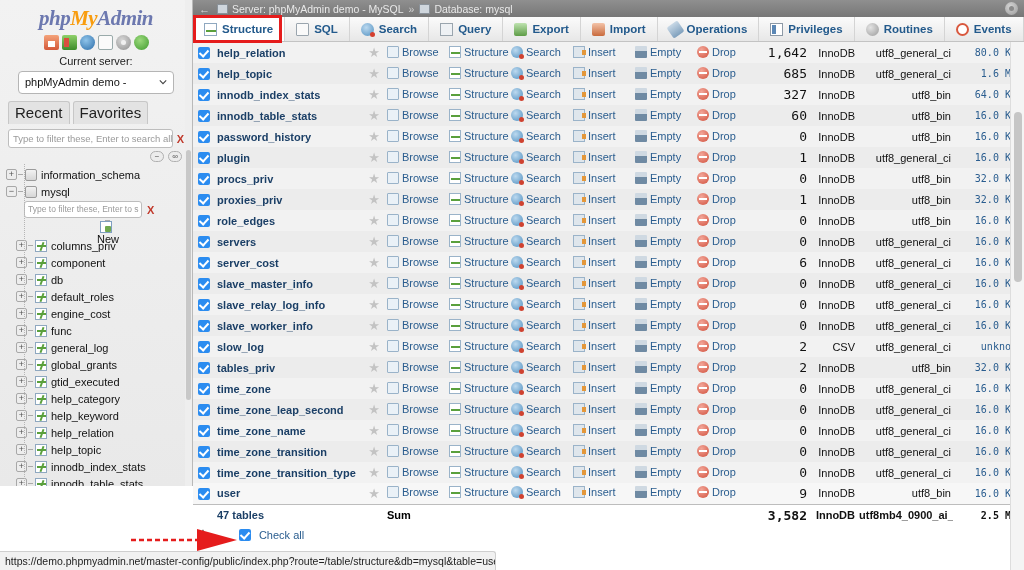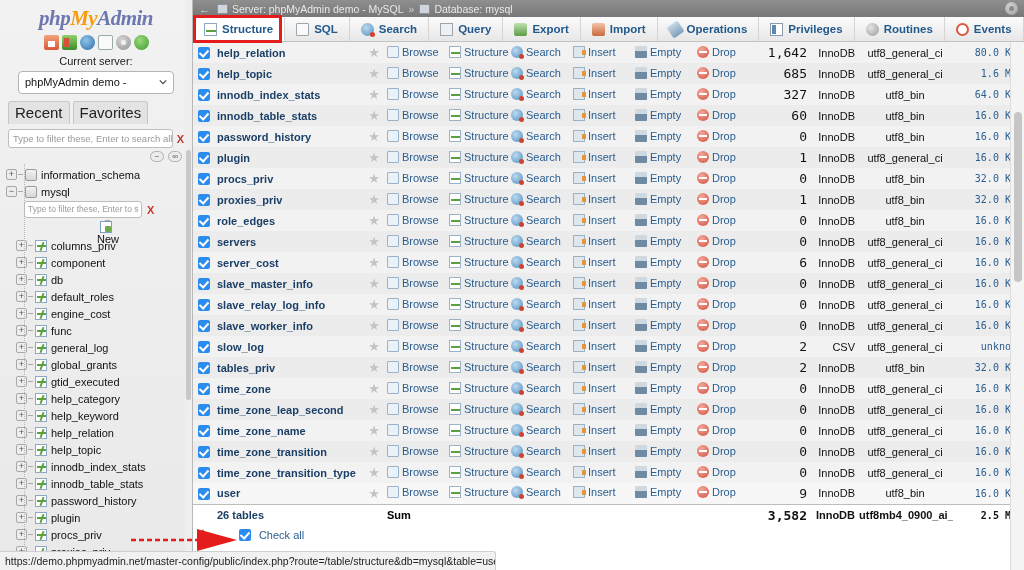--- a/index.html
+++ b/index.html
@@ -7,21 +7,21 @@
     width: 1024px; height: 570px;
     font-family: "Liberation Sans", sans-serif;
     font-size: 11px;
     overflow: hidden;
     background: #fff;
   }
   #app { position: relative; width: 1024px; height: 570px; display: flex; }
 
   
   #sidebar {
-    width: 193px; height: 570px;
+    width: 193px; height: 486px;
     background: linear-gradient(to bottom,#f2f2f2,#e9e9e9);
     border-right: 1px solid #b9b9b9;
     position: relative;
     overflow: hidden;
   }
   .logo {
     text-align: center; padding: 6px 0 2px;
     font-family: "Liberation Serif", serif;
     font-style: italic; font-weight: bold; font-size: 21px;
     letter-spacing: -.5px;
@@ -183,21 +183,21 @@
   .ai-structure::after{content:"";position:absolute;left:1px;top:5px;width:9px;height:2px;background:#5aa03c;}
   .ai-search { background: radial-gradient(circle at 38% 35%,#bcd9ef,#4f8fc0); border-radius:50%; }
   .ai-search::after{content:"";position:absolute;right:-1px;bottom:-1px;width:5px;height:5px;background:#cf4230;border-radius:50%;}
   .ai-insert { background:#dfe6ec; border:1px solid #9ab3c9; }
   .ai-insert::after{content:"";position:absolute;right:-2px;top:3px;width:4px;height:5px;background:#e3973a;}
   .ai-empty { background: linear-gradient(#cfd9e2 45%,#6f8aa3 45%); border-radius:1px; }
   .ai-drop { background: radial-gradient(circle at 38% 32%,#f3a79a,#d1503c); border-radius:50%; }
   .ai-drop::after{content:"";position:absolute;left:2px;top:5px;width:8px;height:2px;background:#fff;}
   .c-rows { width: 52px; text-align: right; font-family: "DejaVu Sans Mono", monospace; font-size: 13px; color: #111; }
   .c-eng { width: 48px; text-align: right; padding-left: 4px; color: #111; }
-  .c-coll { width: 96px; text-align: center; color: #111; }
+  .c-coll { width: 96px; text-align: right; color: #111; }
   .c-size { width: 72px; text-align: right; font-family: "DejaVu Sans Mono", monospace; font-size: 10px; color: #2a5d8f; }
 
   tr.sum td {
     background: #fff; font-weight: bold; border-top: 1px solid #bdbdbd; height: 22px;
   }
   tr.sum .c-rows, tr.sum .c-size { font-family: "DejaVu Sans Mono", monospace; color: #111; text-align: right; }
 
   .footer-ctl {
     position: absolute; left: 0; right: 14px; bottom: 22px; height: 26px;
     background: #fff; display: flex; align-items: center; padding-left: 6px; gap: 8px;
@@ -1207,21 +1207,21 @@
                   <span class="aicon ai-drop"></span>
                   <span>Drop</span>
                 </span></td>
               <td class="c-rows">9</td>
               <td class="c-eng">InnoDB</td>
               <td class="c-coll">utf8_bin</td>
               <td class="c-size">16.0 KiB</td>
             </tr>
             <tr class="sum">
               <td class="c-chk"></td>
-              <td class="c-name">26 tables</td>
+              <td class="c-name">47 tables</td>
               <td class="c-star"></td>
               <td class="c-act">Sum</td>
               <td class="c-act" colspan="5"></td>
               <td class="c-rows">3,582</td>
               <td class="c-eng">InnoDB</td>
               <td class="c-coll">utf8mb4_0900_ai_ci</td>
               <td class="c-size">2.5 MiB</td>
             </tr>
           </tbody>
       </table>

